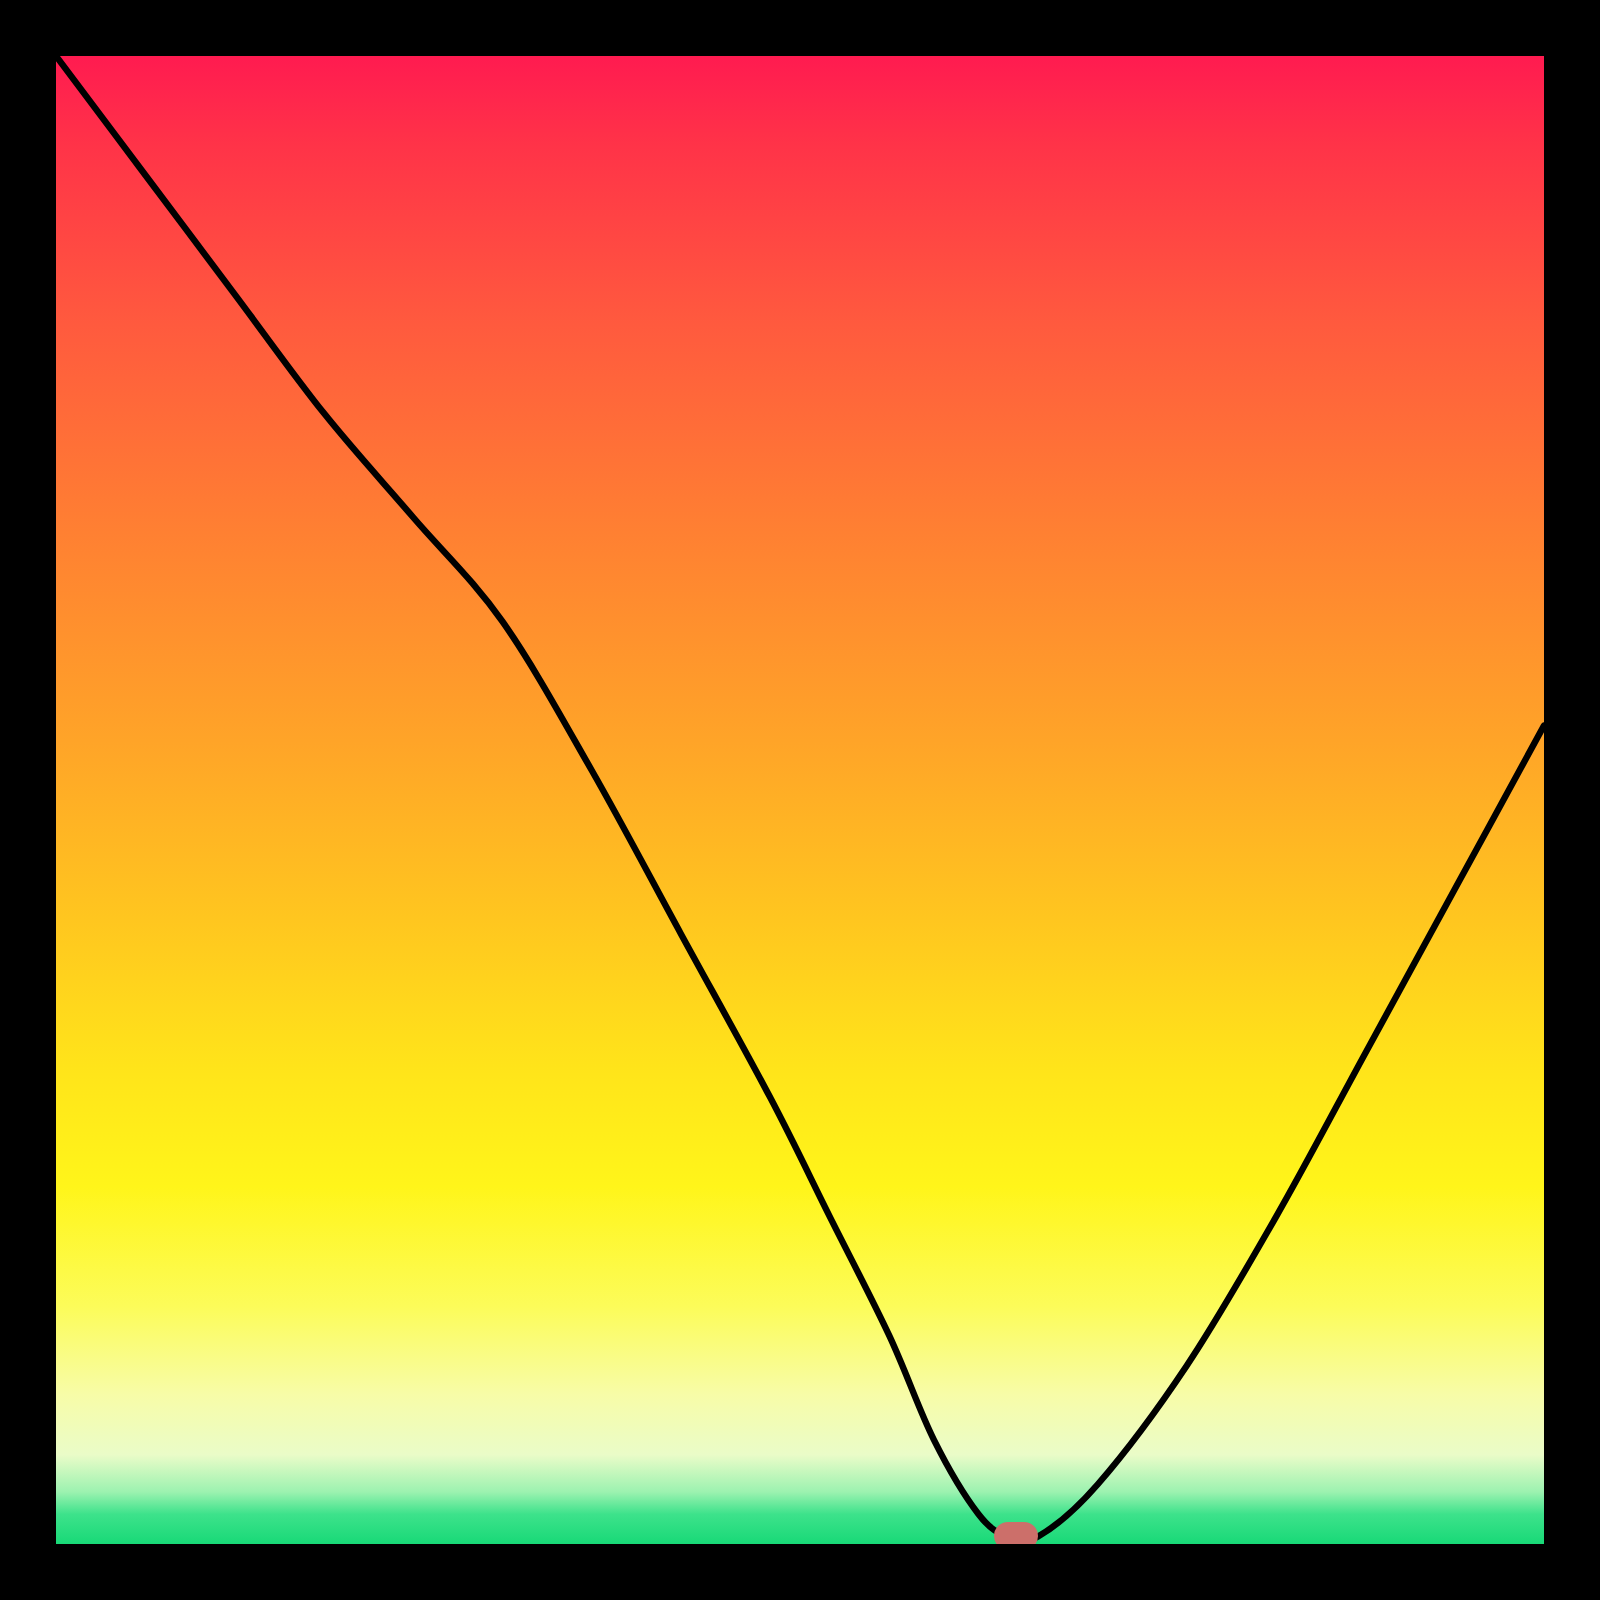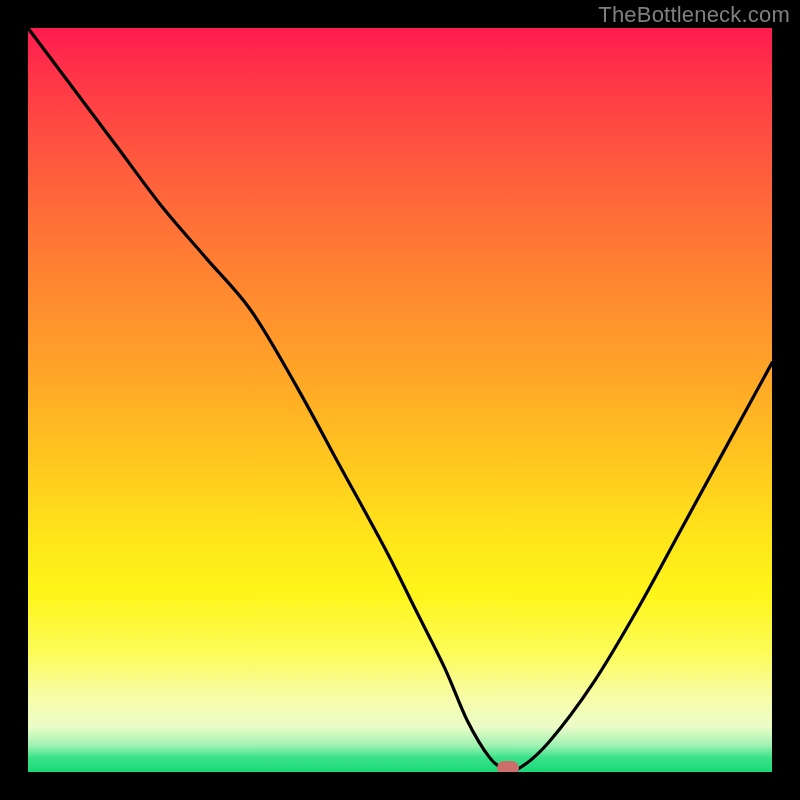--- a/index.html
+++ b/index.html
@@ -75,21 +75,20 @@
     background: #cc6f6a;
     transform: translate(-50%, -50%);
     z-index: 5;
   }
 </style>
 </head>
 <body>
 
 <div class="frame">
 
-  <div class="watermark">TheBottleneck.com</div>
 
   <div class="plot">
 
     <div class="bg-grad"></div>
 
     <svg class="curve" viewBox="0 0 744 744" preserveAspectRatio="none">
       <path id="curve-path" fill="none" stroke="#000" stroke-width="3.2" stroke-linecap="round" stroke-linejoin="round" d="M 0,0 C 7.44,9.919999999999996 29.759999999999998,39.679999999999964 44.64,59.51999999999998 C 59.52,79.36 74.4,99.20000000000009 89.28,119.04000000000008 C 104.16,138.88000000000008 119.03999999999999,159.95999999999995 133.92,178.55999999999995 C 148.79999999999998,197.15999999999994 163.68,213.27999999999997 178.56,230.64 C 193.44,248 208.32,261.64000000000004 223.2,282.72 C 238.07999999999998,303.8 252.95999999999998,331.08 267.84,357.12 C 282.71999999999997,383.16 297.59999999999997,411.68000000000006 312.47999999999996,438.96000000000004 C 327.35999999999996,466.24 344.72,497.23999999999995 357.12,520.8 C 369.52,544.3599999999999 376.96,560.4799999999999 386.88,580.3199999999999 C 396.8,600.16 407.96000000000004,621.24 416.64000000000004,639.84 C 425.32000000000005,658.44 431.52,677.04 438.96,691.92 C 446.4,706.8 455.08,721.06 461.28,729.12 C 467.47999999999996,737.1800000000001 471.20000000000005,738.42 476.16,740.28 C 481.12,742.14 483.6,744.62 491.04,740.28 C 498.48,735.9399999999999 508.4,728.5 520.8,714.24 C 533.1999999999999,699.98 550.5600000000001,677.0400000000001 565.44,654.72 C 580.32,632.4 595.1999999999999,606.3599999999999 610.0799999999999,580.3199999999999 C 624.9599999999999,554.28 639.84,525.76 654.72,498.48 C 669.6,471.20000000000005 684.48,443.92 699.36,416.64 C 714.24,389.35999999999996 736.56,348.43999999999994 744,334.79999999999995"></path>
     </svg>
 
     <div id="marker" class="bottom-marker" style="left: 479.88px; top: 740.28px;"></div>

